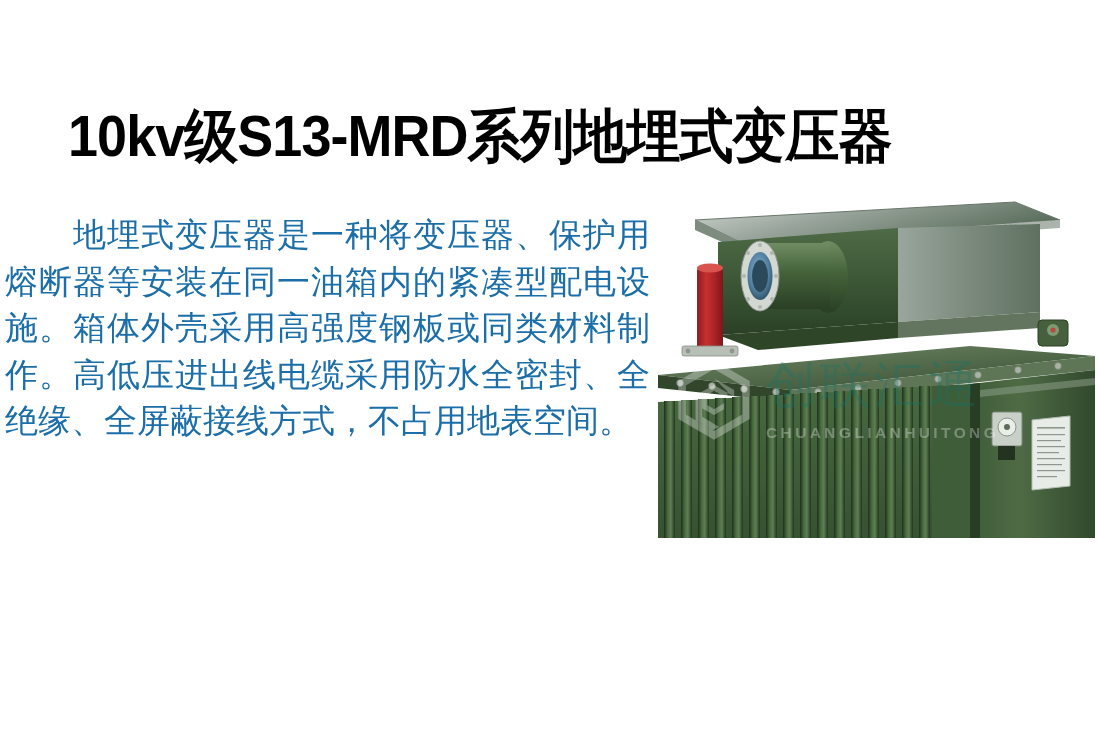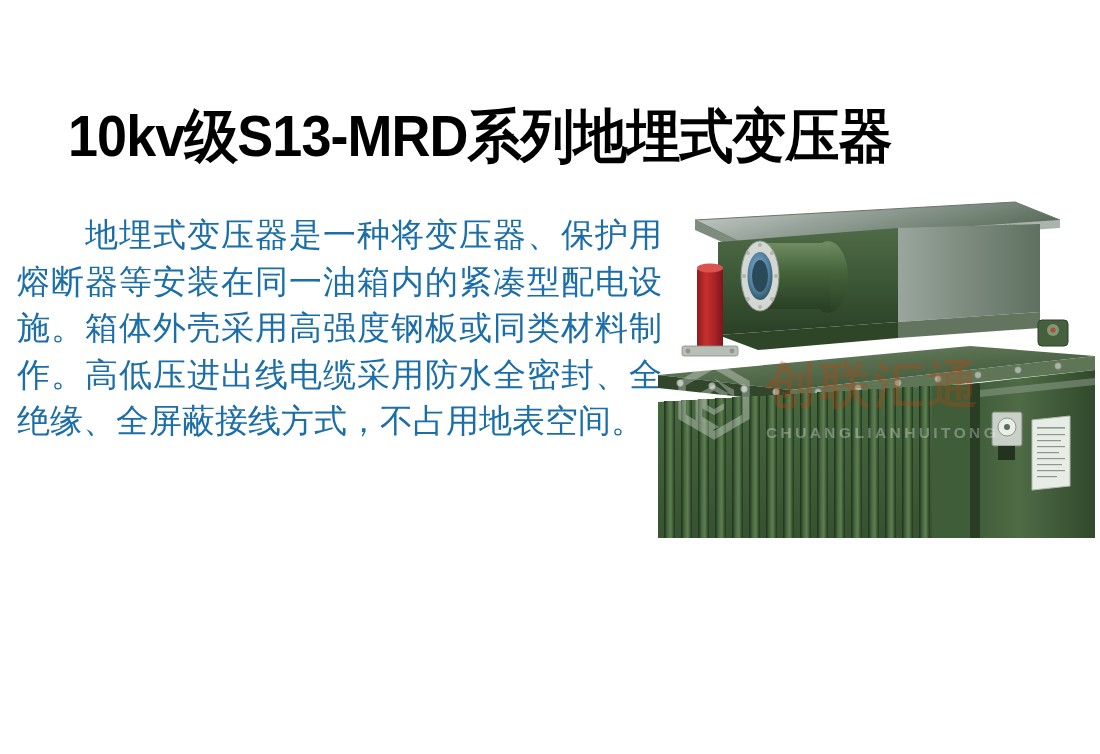--- a/index.html
+++ b/index.html
@@ -31,21 +31,21 @@
     color: #000000;
     letter-spacing: -1px;
     transform: scaleX(0.93);
     transform-origin: left center;
     white-space: nowrap;
   }
 
   
   #description {
     position: absolute;
-    left: 17px;
+    left: 5px;
     top: 212px;
     width: 645px;
     color: #1b6ea8;
     font-size: 33px;
     line-height: 46.5px;
     letter-spacing: 0px;
     text-align: justify;
     text-justify: inter-character;
   }
   #description p {
@@ -83,22 +83,22 @@
   }
   #watermark-text {
     margin-left: 10px;
     display: flex;
     flex-direction: column;
     justify-content: center;
   }
   #watermark-cn {
     font-size: 50px;
     line-height: 54px;
-    font-weight: bold;
-    color: #c2410c;
+    font-weight: normal;
+    color: #0f766e;
     letter-spacing: 4px;
     white-space: nowrap;
   }
   #watermark-en {
     font-size: 15.5px;
     line-height: 18px;
     font-weight: bold;
     color: #ffffff;
     letter-spacing: 3.4px;
     white-space: nowrap;

